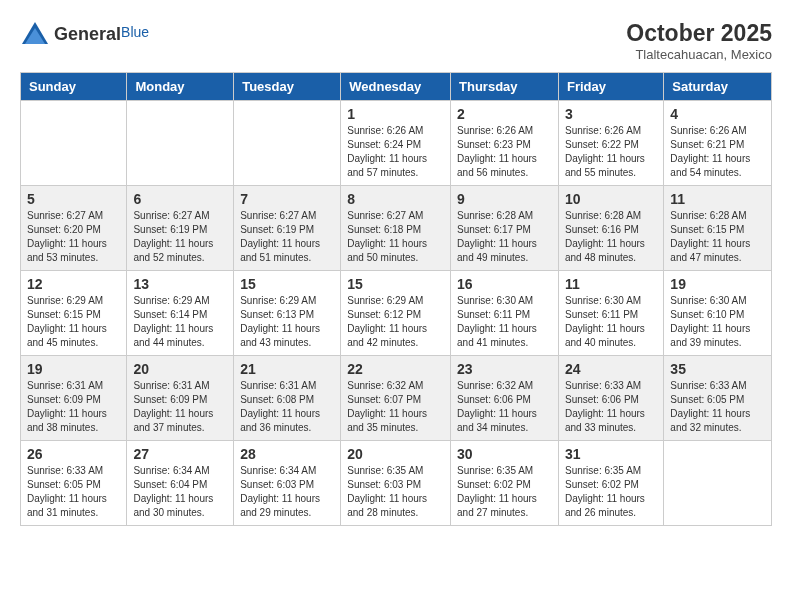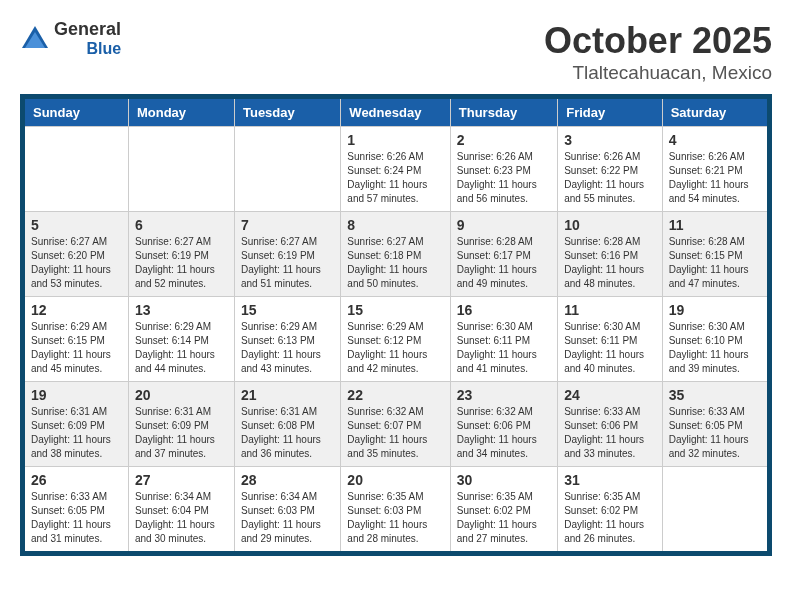--- a/index.html
+++ b/index.html
@@ -15,55 +15,54 @@
       justify-content: space-between;
       align-items: flex-start;
       margin-bottom: 10px;
     }
     .logo {
       display: flex;
       align-items: center;
     }
     .logo-text {
       display: flex;
-      flex-direction: column;
+      flex-direction: row;
       line-height: 1.1;
-      align-items: flex-end;
     }
     .logo-general {
       font-size: 18px;
       font-weight: bold;
       color: #333;
     }
     .logo-blue {
-      font-size: 16px;
-      font-weight: bold;
+      font-size: 14px;
+      font-weight: normal;
       color: #1a5fa8;
     }
     .logo-icon {
       width: 30px;
       height: 30px;
       margin-right: 4px;
     }
     .title-area {
       text-align: right;
     }
     .month-title {
-      font-size: 36px;
+      font-size: 23px;
       font-weight: bold;
       color: #333;
     }
     .location-title {
-      font-size: 19px;
+      font-size: 13px;
       color: #555;
     }
     .calendar {
       width: 100%;
       border-collapse: collapse;
-      border: 5px solid #0c4a6e;
+      border: 1px solid #0c4a6e;
     }
     .calendar th {
       background-color: #1a5fa8;
       color: #fff;
       text-align: left;
       padding: 6px 8px;
       font-size: 13px;
       border: 1px solid #ccc;
     }
     .calendar td {

